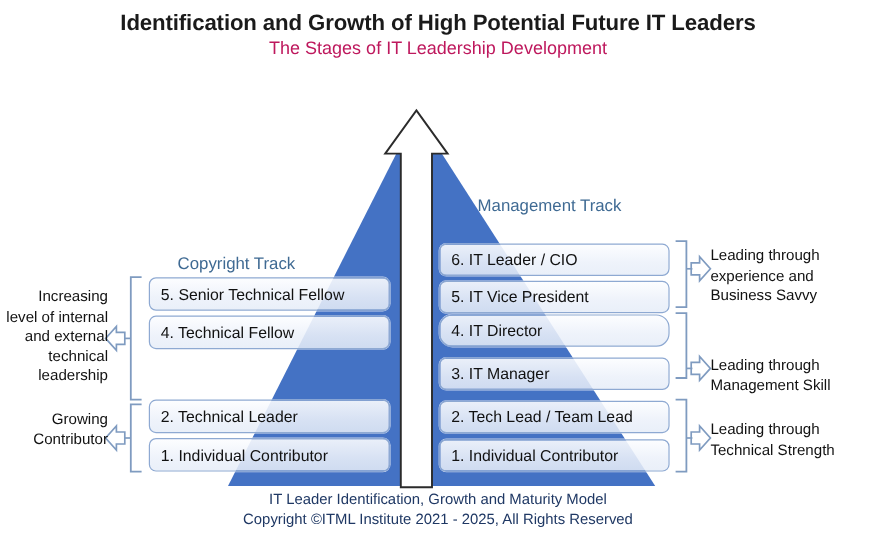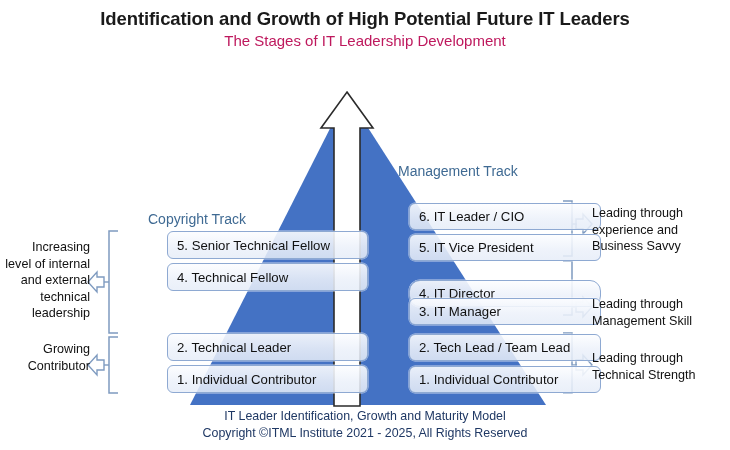--- a/index.html
+++ b/index.html
@@ -70,21 +70,20 @@
     box-sizing: border-box;
     border: 1px solid #8ea9d2;
     border-radius: 6px;
     background: linear-gradient(to bottom, #fbfcfe 0%, #eef2fa 55%, #e7edf8 100%);
     font-size: 13.2px;
     color: #111111;
     display: flex;
     align-items: center;
     padding-left: 9px;
     box-shadow: 0 0 0 0.5px rgba(255,255,255,0.7);
-    margin-left: 43px;
   }
   .lad-box.translucent {
     background: linear-gradient(to bottom, rgba(252,253,255,0.90) 0%, rgba(236,241,250,0.88) 60%, rgba(230,237,248,0.86) 100%);
   }
   
   .left-col { left: 124px; width: 201px; height: 28px; }
   
   .right-col { left: 366px; width: 192px; height: 27px; }
 
   
@@ -178,21 +177,21 @@
   <div class="lad-box left-col translucent" style="top:365px;">
       <span>1. Individual Contributor</span>
     </div>
 
   <div class="lad-box right-col translucent" style="top:203px;">
       <span>6. IT Leader / CIO</span>
     </div>
   <div class="lad-box right-col translucent" style="top:234px;">
       <span>5. IT Vice President</span>
     </div>
-  <div class="lad-box right-col translucent" style="top:280px;border-radius:11px;">
+  <div class="lad-box right-col translucent" style="top:262px;border-radius:11px;">
       <span>4. IT Director</span>
     </div>
   <div class="lad-box right-col translucent" style="top:298px;align-items:center;">
       <span>3. IT Manager</span>
     </div>
   <div class="lad-box right-col translucent" style="top:334px;">
       <span>2. Tech Lead / Team Lead</span>
     </div>
   <div class="lad-box right-col translucent" style="top:366px;">
       <span>1. Individual Contributor</span>

